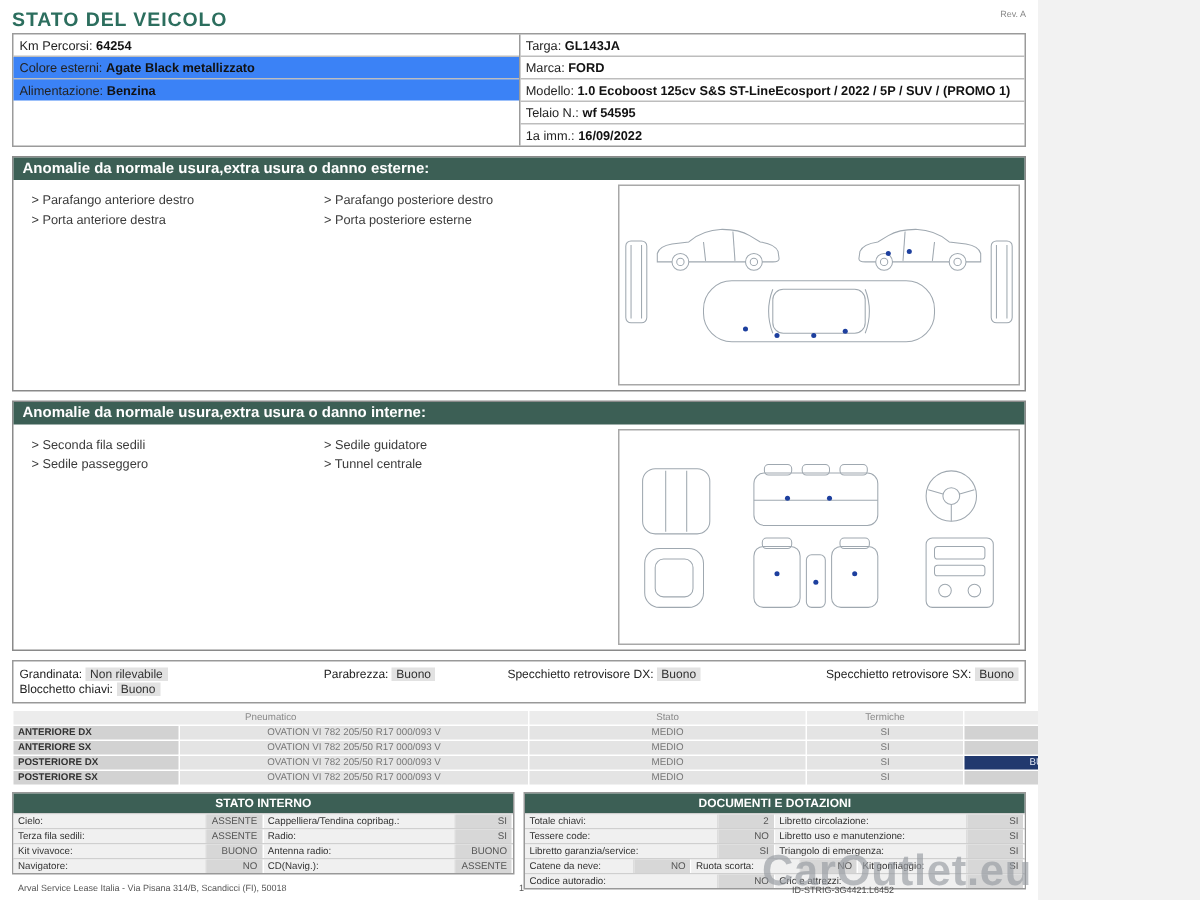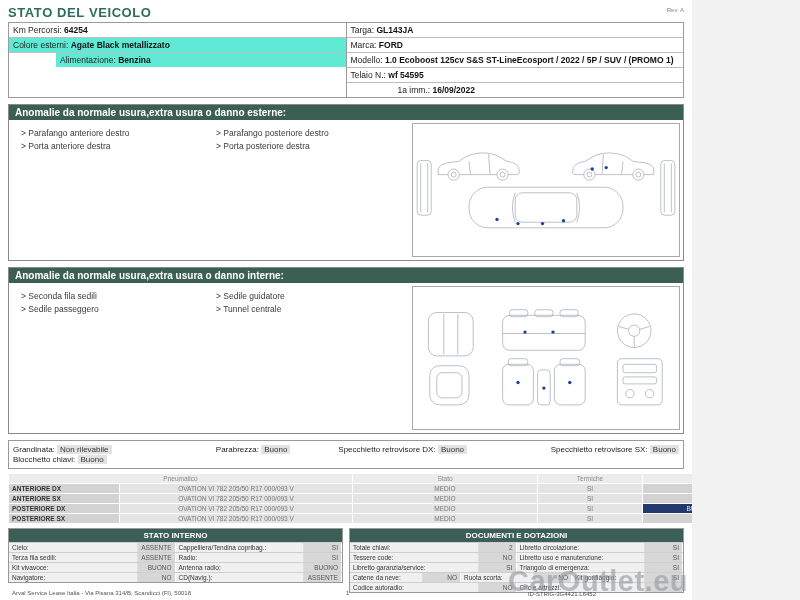--- a/index.html
+++ b/index.html
@@ -8,22 +8,22 @@
   .page { position:relative; width:692px; height:600px; background:#fff; padding:5px 8px; overflow:hidden; }
 
   .top { display:flex; justify-content:space-between; align-items:flex-start; height:17px; }
   .title { color:#2c6e5e; font-size:13px; font-weight:bold; letter-spacing:0.6px; }
   .rev { font-size:6px; color:#888; margin-top:2px; }
 
   .info { display:flex; border:1px solid #9b9b9b; }
   .info-col { flex:1; }
   .info-col.left { border-right:1px solid #9b9b9b; }
   .info-row { font-size:8.5px; padding:1.5px 4px; border-bottom:1px solid #bdbdbd; color:#222; min-height:13px; line-height:11px; }
-  .info-row:last-child { border-bottom:none;margin-left:47px; }
-  .info-row.shaded { background:#5eead4; }
+  .info-row:last-child { border-bottom:none; }
+  .info-row.shaded { background:#3b82f6; }
   .lbl { color:#222; }
   .val { font-weight:bold; color:#111; }
 
   .panel { border:1px solid #8a8a8a; margin-top:6px; }
   .panel-hd { background:#3c5f55; color:#fff; font-weight:bold; font-size:10px; padding:2px 6px; }
   .panel-bd { display:flex; }
   .panel-bd.ext { height:140px; }
   .panel-bd.int { height:150px; }
   .items { width:400px; padding:8px 6px 8px 12px; display:grid; grid-template-columns:195px 195px; align-content:start; row-gap:3px; }
   .item { font-size:8.5px; color:#3a3a3a; }
@@ -107,21 +107,21 @@
     </div>
   </div>
 
   <div class="panel">
     <div class="panel-hd">Anomalie da normale usura,extra usura o danno esterne:</div>
     <div class="panel-bd ext">
       <div class="items">
         <div class="item">Parafango anteriore destro</div>
         <div class="item">Parafango posteriore destro</div>
         <div class="item">Porta anteriore destra</div>
-        <div class="item">Porta posteriore destra</div>
+        <div class="item">Porta posteriore esterne</div>
       </div>
       <div class="diagram">
         <svg viewBox="0 0 380 140" preserveAspectRatio="xMidYMid meet">
           <g stroke="#9fa8b0" fill="none" stroke-width="1">
             <g>
               <rect x="6" y="28" width="20" height="78" rx="5"></rect>
               <line x1="11" y1="32" x2="11" y2="102"></line>
               <line x1="21" y1="32" x2="21" y2="102"></line>
             </g>
             <g>

